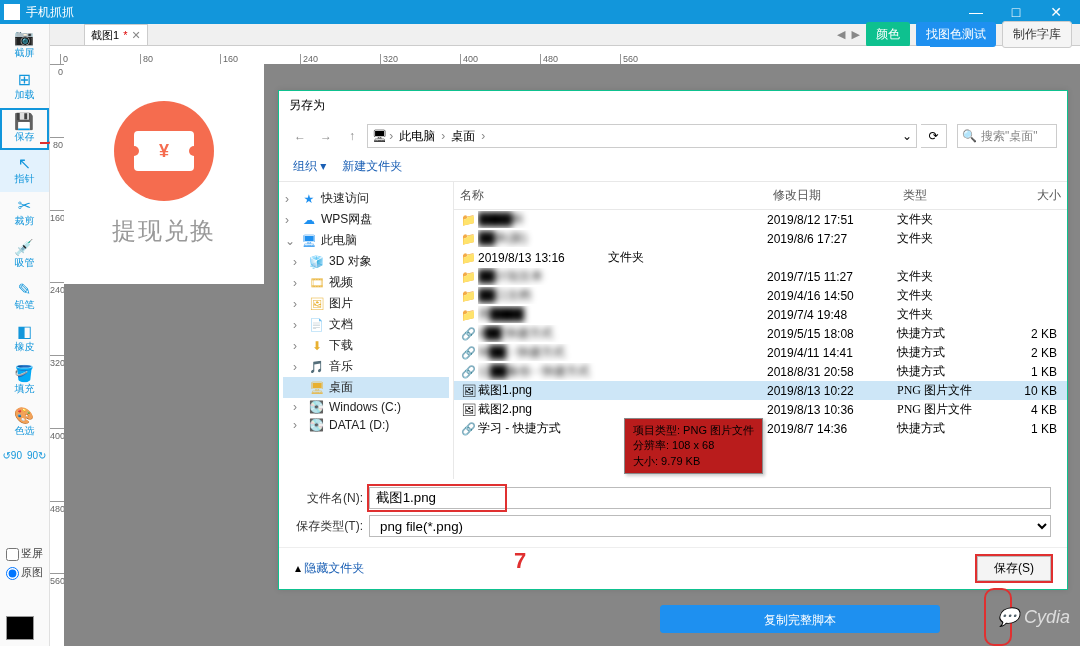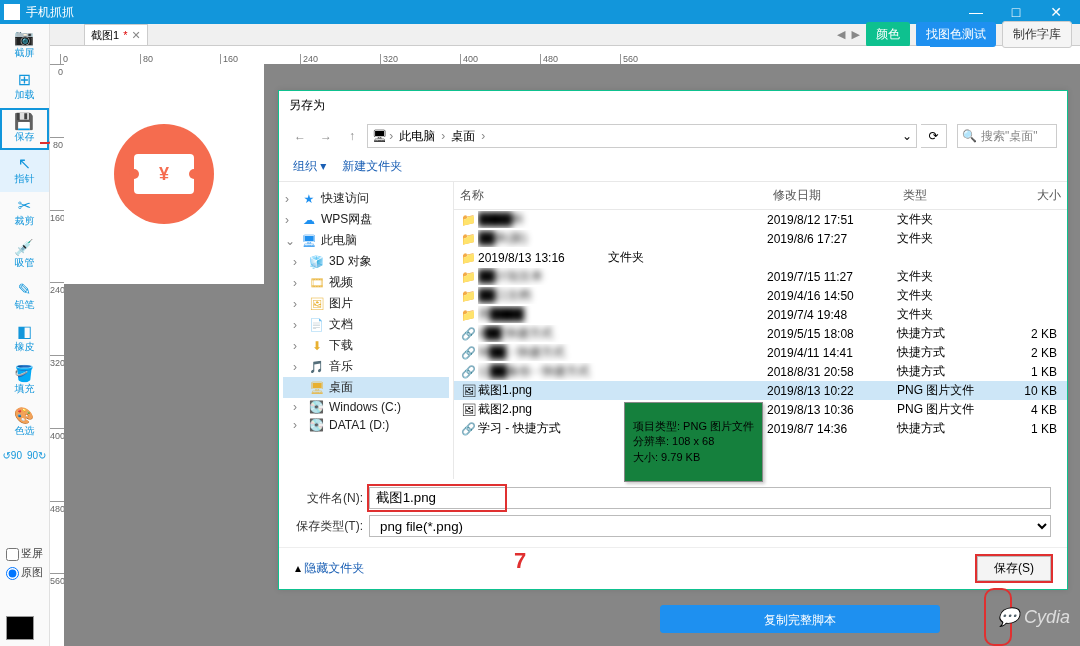--- a/index.html
+++ b/index.html
@@ -62,27 +62,27 @@
 .dlg-body { flex:1; display:flex; min-height:0;}
 .tree { width:175px; border-right:1px solid #e8e8e8; padding:6px 4px; overflow:hidden;}
 .tree-row { display:flex; align-items:center; gap:4px; padding:2px 2px; font-size:12px; color:#222;}
 .tree-row .exp { width:12px; color:#888;}
 .tree-row .ic { width:16px; text-align:center; }
 .tree-row.sel { background:#cde6f7;}
 .tree-row.l1{padding-left:10px;}
 .filelist { flex:1; position:relative;}
 .fl-head { display:flex; border-bottom:1px solid #e8e8e8; color:#555; padding:3px 0;}
 .fl-head div { padding:2px 6px;}
-.c-name{flex:1;} .c-date{width:130px;} .c-type{width:110px;} .c-size{width:60px;text-align:right;padding-right:10px;}
+.c-name{flex:1;} .c-date{width:130px;} .c-type{width:110px;font-family:Liberation Serif, serif;} .c-size{width:60px;text-align:right;padding-right:10px;}
 .fl-row { display:flex; padding:1px 0; align-items:center;}
 .fl-row.sel{background:#cde6f7;}
 .fl-row .ic{width:18px;text-align:center;margin-left:6px;}
 .fl-row .nm{flex:1; white-space:nowrap;overflow:hidden;}
 .blur { filter: blur(3px); display:inline-block; }
-.tooltip { position:absolute; left:170px; top:220px; background:#15803d; border:1px solid #888; padding:16px 8px; font-size:11px; line-height:1.4; box-shadow:2px 2px 3px rgba(0,0,0,.2);}
+.tooltip { position:absolute; left:170px; top:236px; background:#b91c1c; border:1px solid #888; padding:4px 8px; font-size:11px; line-height:1.4; box-shadow:2px 2px 3px rgba(0,0,0,.2);}
 .dlg-bottom { padding:8px 16px 4px; }
 .field-row { display:flex; align-items:center; margin-bottom:6px;}
 .field-row label{ width:74px; text-align:right; padding-right:6px; color:#333;}
 .field-row .input{ flex:1; height:22px; border:1px solid #bbb; padding:0 6px; background:#fff;}
 .field-row select{ flex:1; height:22px; border:1px solid #bbb;}
 .dlg-footer { display:flex; align-items:center; padding:8px 16px; border-top:1px solid #eee;}
 .dlg-footer .hide { color:#1a5fb4;}
 .dlg-footer .spacer{flex:1;}
 .dlg-footer .btn { padding:3px 16px; border:1px solid #bbb; background:#f4f4f4;}
 .dlg-footer .btn.red{ outline:2px solid #e03030; }
@@ -200,20 +200,21 @@
     <span>400</span>
     <span>480</span>
     <span>560</span>
 </div>
 
 <div class="canvas">
   <div class="thumb">
     <div class="coupon">
         <div class="inner">¥</div>
       </div>
+    <div class="cap">提现兑换</div>
   </div>
 </div>
 
 <div class="dialog">
   <div class="dlg-title">另存为</div>
 
   <div class="dlg-nav">
     <div class="arrow">←</div>
     <div class="arrow">→</div>
     <div class="arrow">↑</div>

